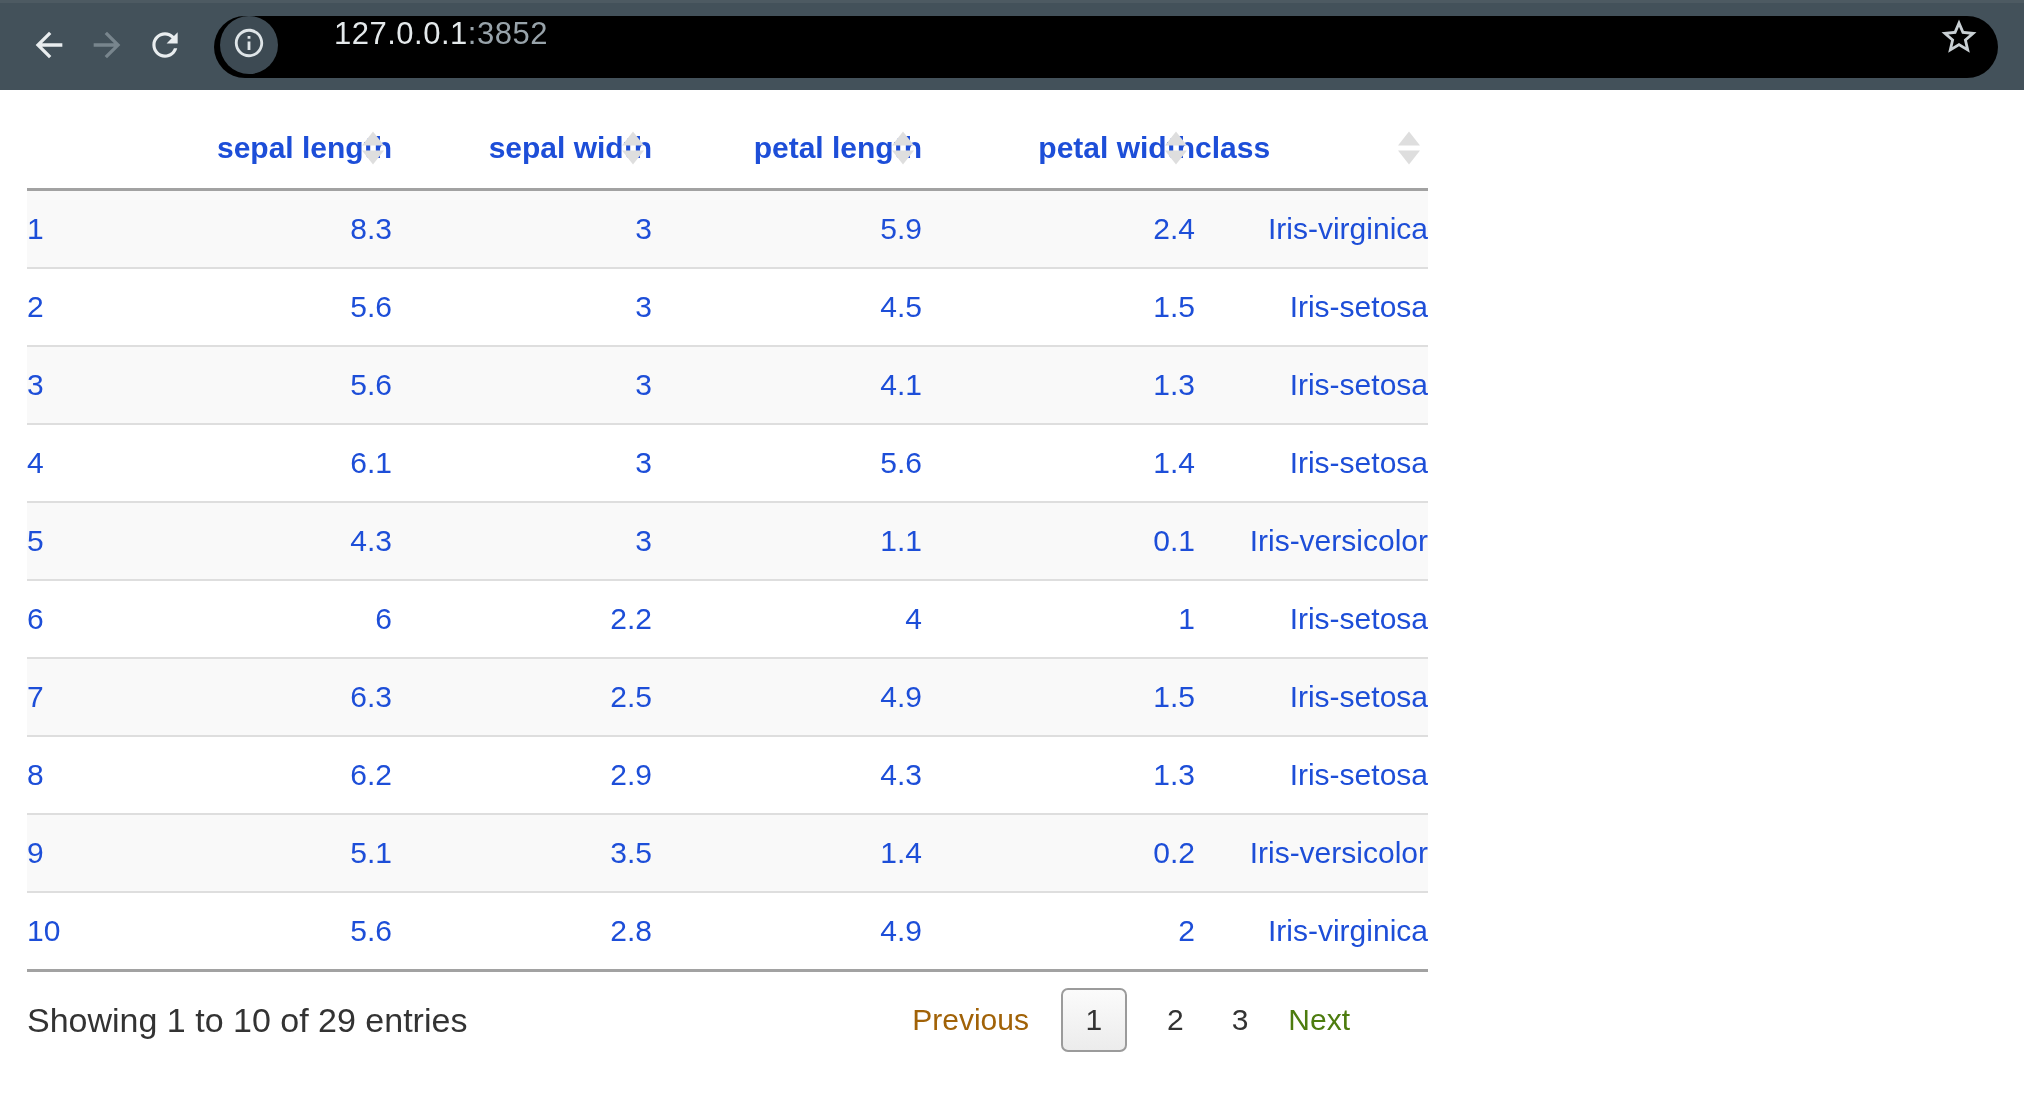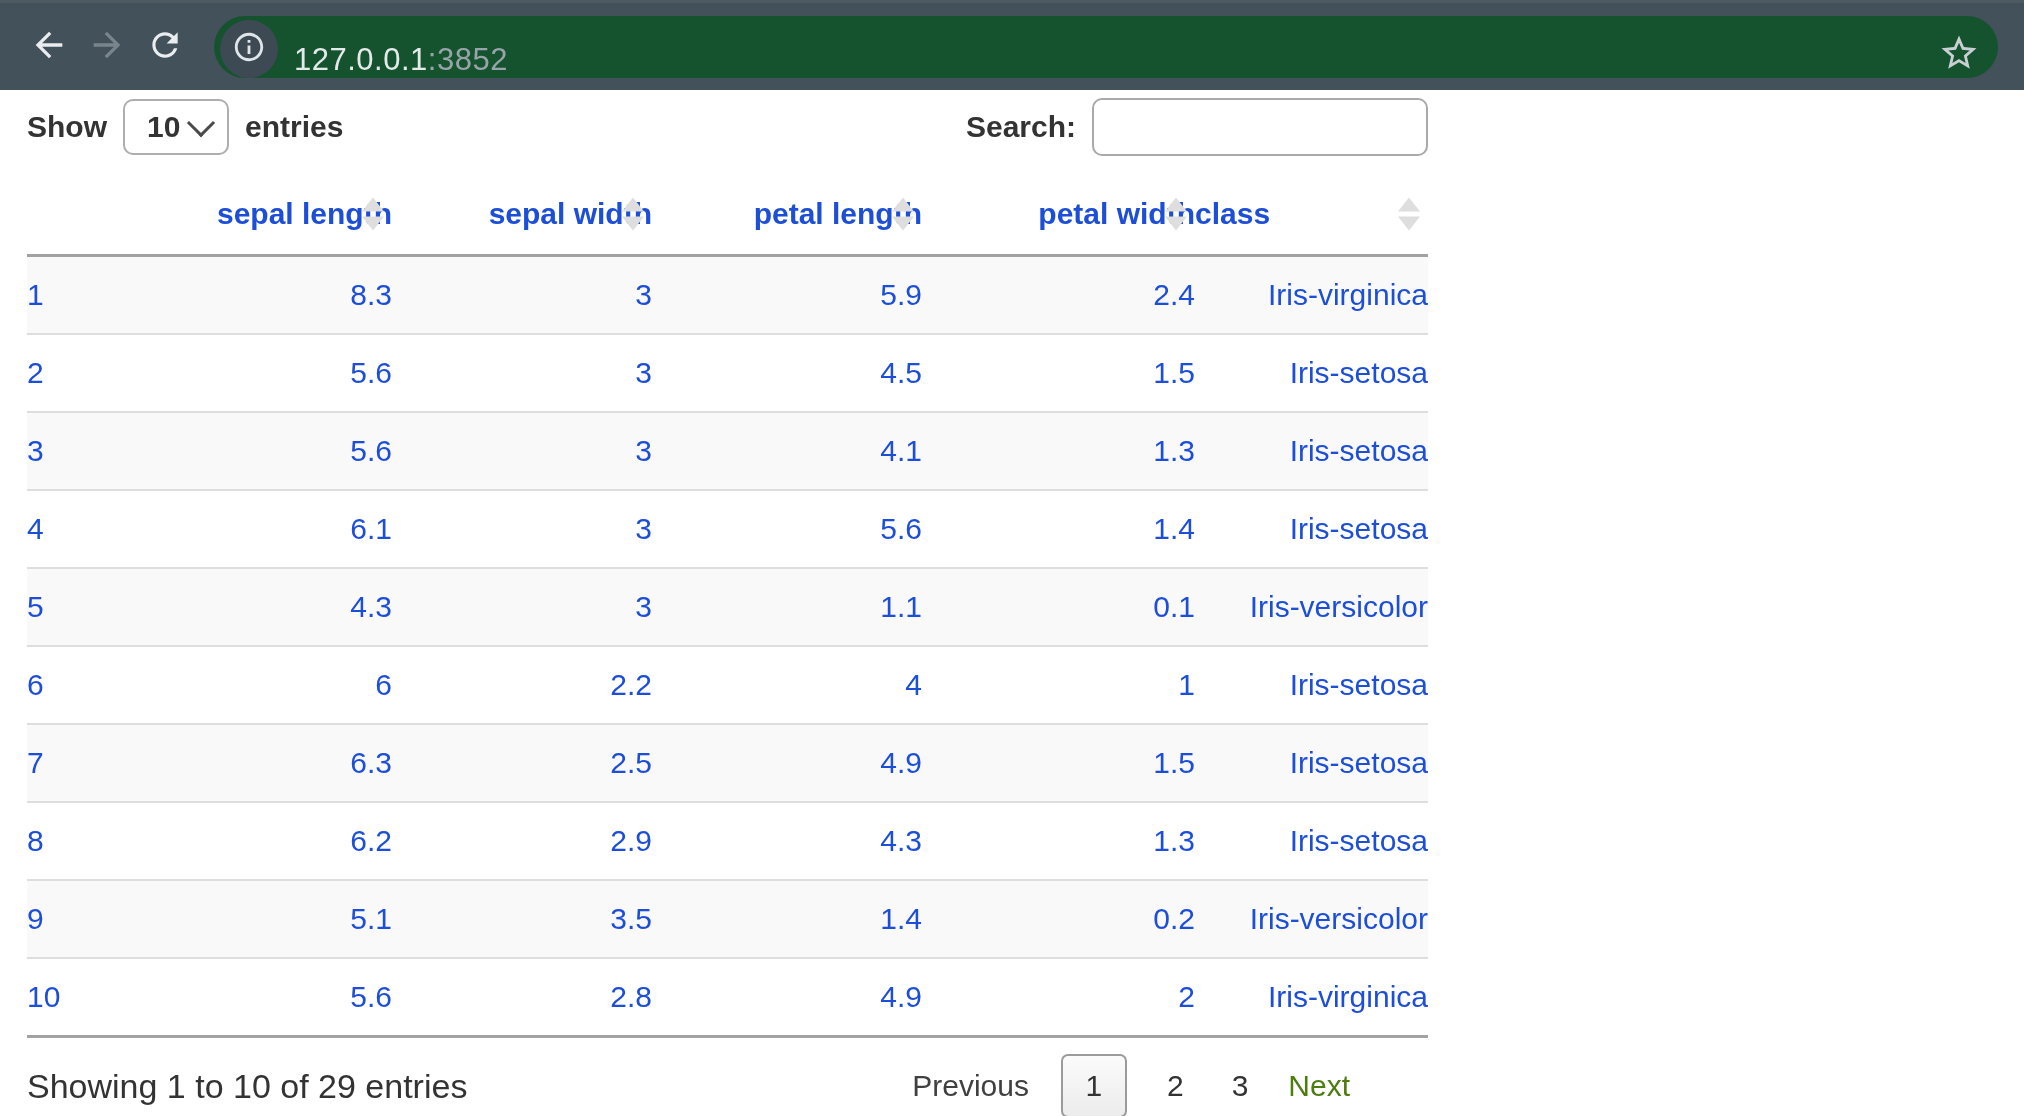--- a/index.html
+++ b/index.html
@@ -13,22 +13,22 @@
   
   .toolbar {
     box-sizing:border-box;
     height:90px; background:#43515a; border-top:3px solid #4d5a62;
     display:flex; align-items:center; padding:0 26px 0 20px;
   }
   .nav-btn { width:58px; height:58px; display:flex; align-items:center; justify-content:center; flex:0 0 auto; }
   .omnibox {
     box-sizing:border-box;
     flex:1 1 auto; height:62px; margin-left:20px;
-    background:#14532d; border-radius:32px;
-    display:flex; align-items:flex-end; padding:0 18px 0 6px;
+    background:#000000; border-radius:32px;
+    display:flex; align-items:flex-start; padding:0 18px 0 6px;gap:40px;
   }
   .info-wrap {
     width:58px; height:58px; border-radius:50%; background:#3d4a53;
     display:flex; align-items:center; justify-content:center; margin-right:16px; flex:0 0 auto;
   }
   .url { font-size:31px; letter-spacing:0.5px; white-space:nowrap; }
   .url-host { color:#e4e9eb; }
   .url-port { color:#98a3aa; }
   .omni-spacer { flex:1 1 auto; }
 
@@ -79,21 +79,21 @@
   tbody tr + tr td { border-top:2px solid #dedede; }
   tbody tr:last-child td { border-bottom:3px solid #a2a2a2; }
 
   
   .foot {
     width:1401px; margin:0 0 0 27px; padding-top:16px;
     display:flex; justify-content:space-between; align-items:center;
   }
   .foot-info { font-size:34px; color:#333; }
   .pager { display:flex; align-items:center; gap:32px; font-size:30px; padding-right:78px; }
-  .pg-prev { color:#404040; cursor:default; }
+  .pg-prev { color:#a16207; cursor:default; }
   .pg-box {
     box-sizing:border-box; min-width:66px; height:64px; padding:0 10px;
     border:2px solid #9b9b9b; border-radius:7px;
     background:linear-gradient(#fbfbfb,#ececec);
     display:flex; align-items:center; justify-content:center; color:#333;
   }
   .pg-num { color:#333; padding:0 8px; cursor:default; }
   .pg-next { color:#4d7c0f; cursor:default; }
 </style>
 </head>
@@ -137,35 +137,20 @@
         <svg width="42" height="42" viewBox="0 0 24 24">
             <path fill="#c9d0d4" d="M22 9.24l-7.19-.62L12 2 9.19 8.63 2 9.24l5.46 4.73L5.82 21 12 17.27 18.18 21l-1.63-7.03L22 9.24zM12 15.4l-3.76 2.27 1-4.28-3.32-2.88 4.38-.38L12 6.1l1.71 4.04 4.38.38-3.32 2.88 1 4.28L12 15.4z"></path>
           </svg>
       </span>
     </div>
   </div>
 </div>
 
 <div class="content">
 
-  <div class="controls">
-    <div class="ctl-group">
-      <span>Show</span>
-      <div class="select-box">
-        <span class="select-value">10</span>
-        <span class="chevron"></span>
-      </div>
-      <span>entries</span>
-    </div>
-
-    <div class="ctl-group">
-      <span>Search:</span>
-      <input class="search-input" type="text" value="" style="">
-    </div>
-  </div>
 
   <table class="data">
     <colgroup>
       <col style="width:86px">
         <col style="width:279px">
         <col style="width:260px">
       <col style="width:270px">
         <col style="width:273px">
         <col style="width:233px">
     </colgroup>

